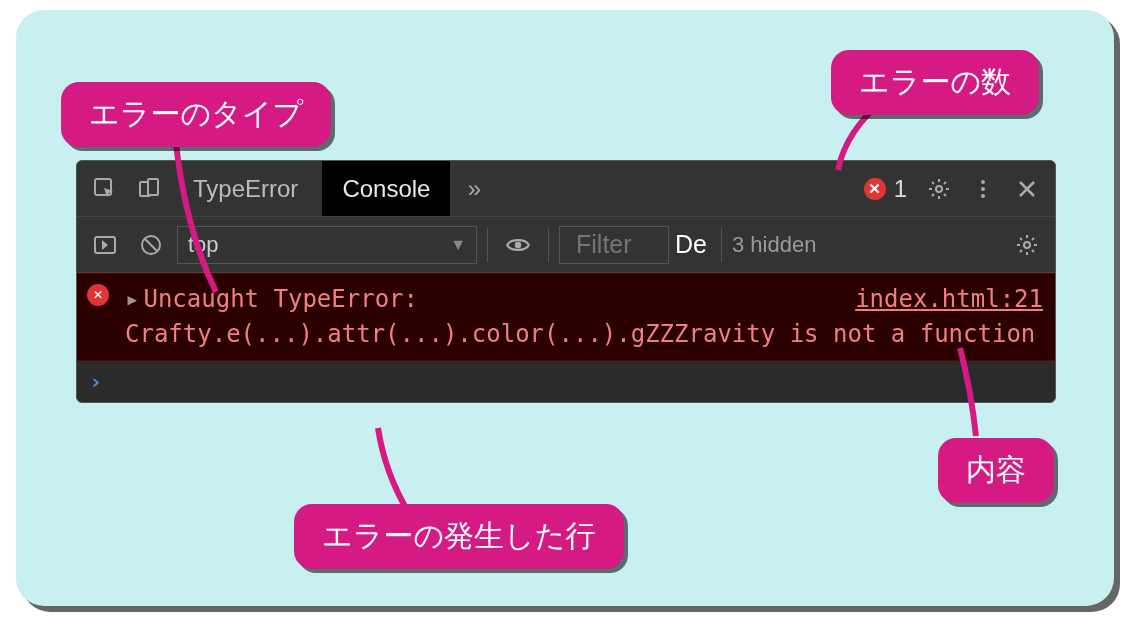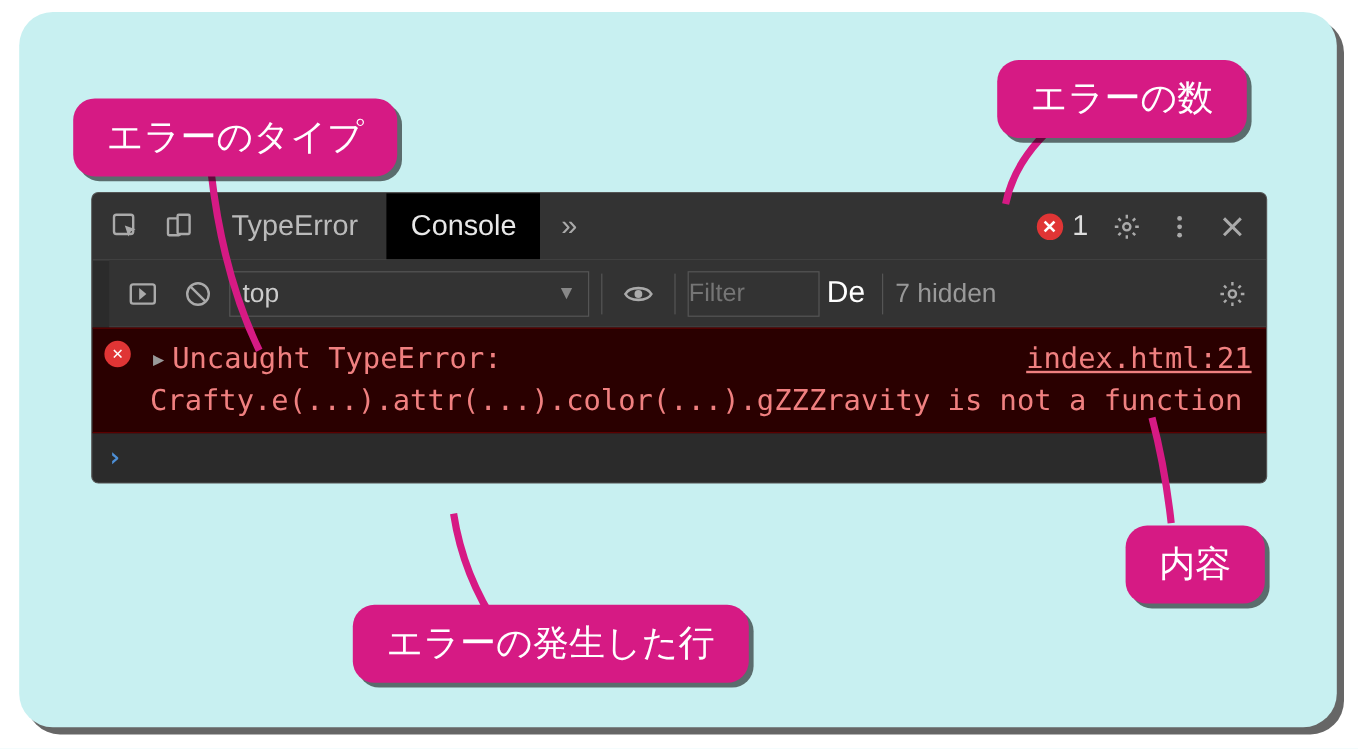--- a/index.html
+++ b/index.html
@@ -81,43 +81,42 @@
   .err-count { color: #ddd; margin-right: 8px; font-size: 24px; }
   
   .filter-bar {
     display: flex;
     align-items: center;
     height: 56px;
     background: #333;
     border-bottom: 1px solid #444;
     padding: 0 8px;
     gap: 6px;
-    margin-left: 14px;
   }
   .context-select {
     flex: 0 0 300px;
     height: 38px;
     display: flex;
     align-items: center;
     justify-content: space-between;
     padding: 0 10px;
     border: 1px solid #555;
     color: #ccc;
     font-size: 22px;
     cursor: pointer;
   }
   .vbar { width: 1px; height: 34px; background: #555; margin: 0 4px; }
   .filter-input {
     width: 110px;
     height: 38px;
     border: 1px solid #555;
     background: transparent;
     color: #7dd3fc;
-    padding: 0 0;
-    font-size: 21px;
+    padding: 0 16px;
+    font-size: 25px;
   }
   .level-trunc {
     color: #ffffff;
     font-size: 25px;
     width: 36px;
     overflow: hidden;
     white-space: nowrap;
   }
   .hidden-text {
     color: #999;
@@ -263,21 +262,21 @@
       <span class="ic">
         <svg width="26" height="26" viewBox="0 0 24 24">
             <path d="M2 12 C5 6 19 6 22 12 C19 18 5 18 2 12 Z" fill="none" stroke="#aaa" stroke-width="2"></path>
             <circle cx="12" cy="12" r="3" fill="#aaa"></circle>
           </svg>
       </span>
       <div class="vbar"></div>
       <input class="filter-input" placeholder="Filter" style="">
       <span class="level-trunc">De</span>
       <div class="vbar"></div>
-      <span class="hidden-text">7 hidden</span>
+      <span class="hidden-text">3 hidden</span>
       <div class="spacer"></div>
       <span class="ic">
         <svg width="24" height="24" viewBox="0 0 24 24">
             <circle cx="12" cy="12" r="3" fill="none" stroke="#aaa" stroke-width="2"></circle>
             <path d="M12 2v3M12 19v3M2 12h3M19 12h3M5 5l2 2M17 17l2 2M19 5l-2 2M7 17l-2 2" stroke="#aaa" stroke-width="2"></path>
           </svg>
       </span>
     </div>
 
     <div class="console-body">

